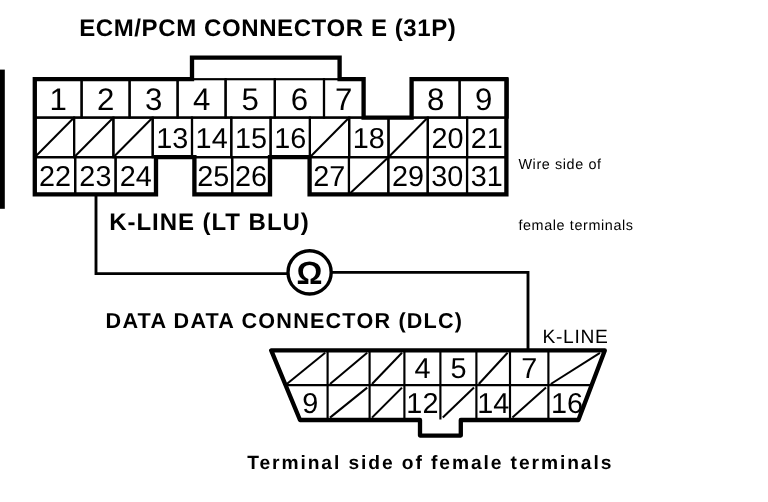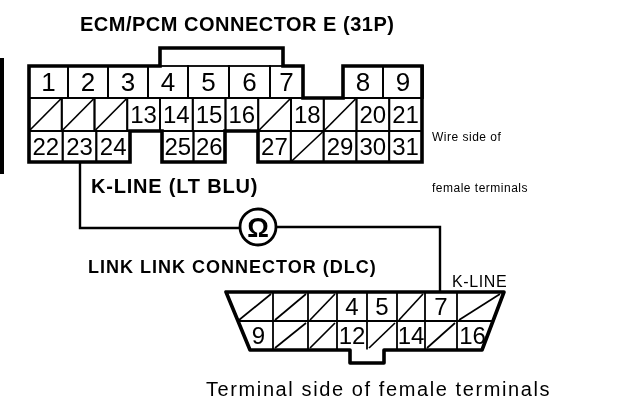--- a/index.html
+++ b/index.html
@@ -2,26 +2,26 @@
 <html><head>
 <meta charset="utf-8">
 <style>
   html,body{margin:0;padding:0;}
   body{
     width:640px;height:418px;position:relative;overflow:hidden;
     background:#fff;font-family:"Liberation Sans",sans-serif;
     -webkit-font-smoothing:antialiased;
   }
   .lbl{position:absolute;color:#000;white-space:pre;}
-  #ecm-title{left:80px;top:13px;font-size:20px;font-weight:bold;letter-spacing:0.5px;}
+  #ecm-title{left:66px;top:13px;font-size:20px;font-weight:bold;letter-spacing:0.5px;}
   #wire-note{left:432px;top:95px;font-size:12px;line-height:17px;letter-spacing:0.5px;}
   #kline-left{left:91px;top:175px;font-size:20px;font-weight:bold;letter-spacing:0.8px;}
   #dlc-title{left:88px;top:257px;font-size:18px;font-weight:bold;letter-spacing:1px;}
   #kline-right{left:452px;top:237px;font-size:16px;font-weight:normal;line-height:18px;letter-spacing:0.6px;}
-  #terminal-note{left:206px;top:378px;font-size:20px;letter-spacing:1.6px;}
+  #terminal-note{left:206px;top:378px;font-size:16px;letter-spacing:1.6px;font-weight:bold;}
   svg{position:absolute;left:0;top:0;}
   svg text{font-family:"Liberation Sans",sans-serif;}
 </style>
 </head>
 <body>
 
 <svg id="diagram" width="640" height="418" viewBox="0 0 640 418">
     <rect x="0" y="58" width="4" height="116" fill="#000000"></rect>
     <g>
       <rect x="29" y="66" width="39" height="32" fill="none" stroke="#000000" stroke-width="1.8"></rect>
@@ -125,19 +125,19 @@
 
 <div class="lbl" id="ecm-title">ECM/PCM CONNECTOR E (31P)</div>
 
 <div class="lbl" id="wire-note">
   <div>Wire side of</div>
   <div>female terminals</div>
 </div>
 
 <div class="lbl" id="kline-left">K-LINE (LT BLU)</div>
 
-<div class="lbl" id="dlc-title">LINK LINK CONNECTOR (DLC)</div>
+<div class="lbl" id="dlc-title">DATA DATA CONNECTOR (DLC)</div>
 
 <div class="lbl" id="kline-right">
   <div>K-LINE</div>
 </div>
 
 <div class="lbl" id="terminal-note">Terminal side of female terminals</div>
 
 </body></html>

